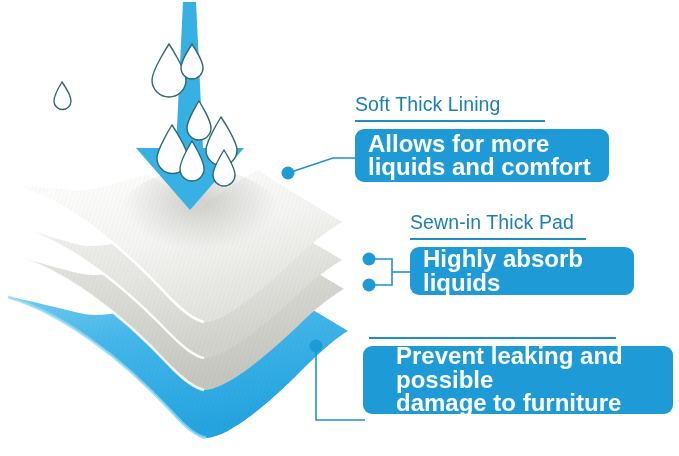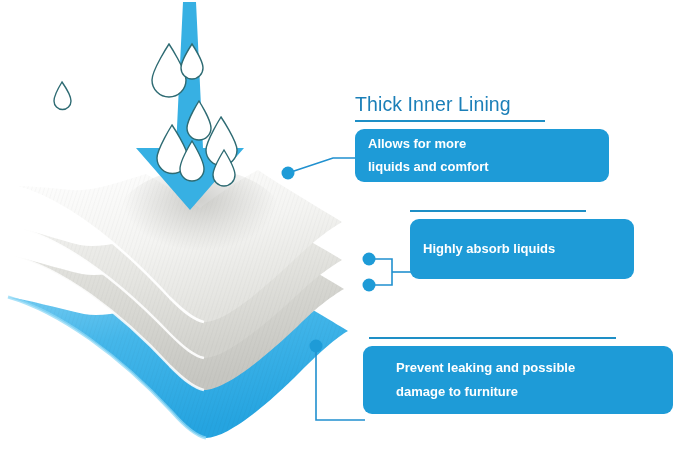--- a/index.html
+++ b/index.html
@@ -55,38 +55,38 @@
   }
   .heading-rule {
     height: 2px;
     background: #1e8fc6;
     margin-bottom: 7px;
   }
   .callout-box {
     background: #1e9bd7;
     border-radius: 9px;
     color: #ffffff;
-    font-size: 13px;
+    font-size: 24px;
     line-height: 23.5px;
     font-weight: bold;
     padding: 9px 13px 10px 13px;
     box-sizing: border-box;
     display: flex;
     align-items: center;
   }
   .callout-box span { display: block; }
 
   
   #callout-1 { left: 355px; top: 92px; width: 255px; }
   #callout-1 .heading-rule { width: 190px; }
   #callout-1 .callout-box { width: 254px; height: 53px; }
 
   #callout-2 { left: 410px; top: 210px; width: 224px; }
   #callout-2 .heading-rule { width: 176px; }
-  #callout-2 .callout-box { width: 224px; height: 60px; }
+  #callout-2 .callout-box { width: 224px; height: 48px; }
 
   #callout-3 { left: 363px; top: 337px; width: 310px; }
   #callout-3 .callout-heading { padding-left: 6px; }
   #callout-3 .heading-rule { width: 247px; margin-left: 6px; }
   #callout-3 .callout-box { width: 310px; height: 68px; padding-left: 33px; }
 </style>
 </head>
 <body>
 
 <div id="stage">
@@ -258,31 +258,32 @@
     <path d="M370 259 L392 259 L392 285 L370 285" fill="none" stroke="#2090cf" stroke-width="1.6"></path>
     <path d="M392 272 L412 272" fill="none" stroke="#2090cf" stroke-width="1.6"></path>
     <circle cx="369" cy="259" r="6.5" fill="#1e9bd7"></circle>
     <circle cx="369" cy="285" r="6.5" fill="#1e9bd7"></circle>
 
     <path d="M316 346 L316 420 L365 420" fill="none" stroke="#2090cf" stroke-width="1.6"></path>
     <circle cx="316" cy="346" r="6.5" fill="#1e9bd7"></circle>
   </svg>
 
   <div class="callout" id="callout-1">
-    <div class="callout-heading">Thick Inner Lining</div>
+    <div class="callout-heading">Soft Thick Lining</div>
     <div class="heading-rule"></div>
     <div class="callout-box">
       <div>
         <span>Allows for more</span>
         <span>liquids and comfort</span>
       </div>
     </div>
   </div>
 
   <div class="callout" id="callout-2">
+    <div class="callout-heading">Sewn-in Thick Pad</div>
     <div class="heading-rule"></div>
     <div class="callout-box">
       <div>
         <span>Highly absorb liquids</span>
       </div>
     </div>
   </div>
 
   <div class="callout" id="callout-3">
     <div class="heading-rule"></div>

